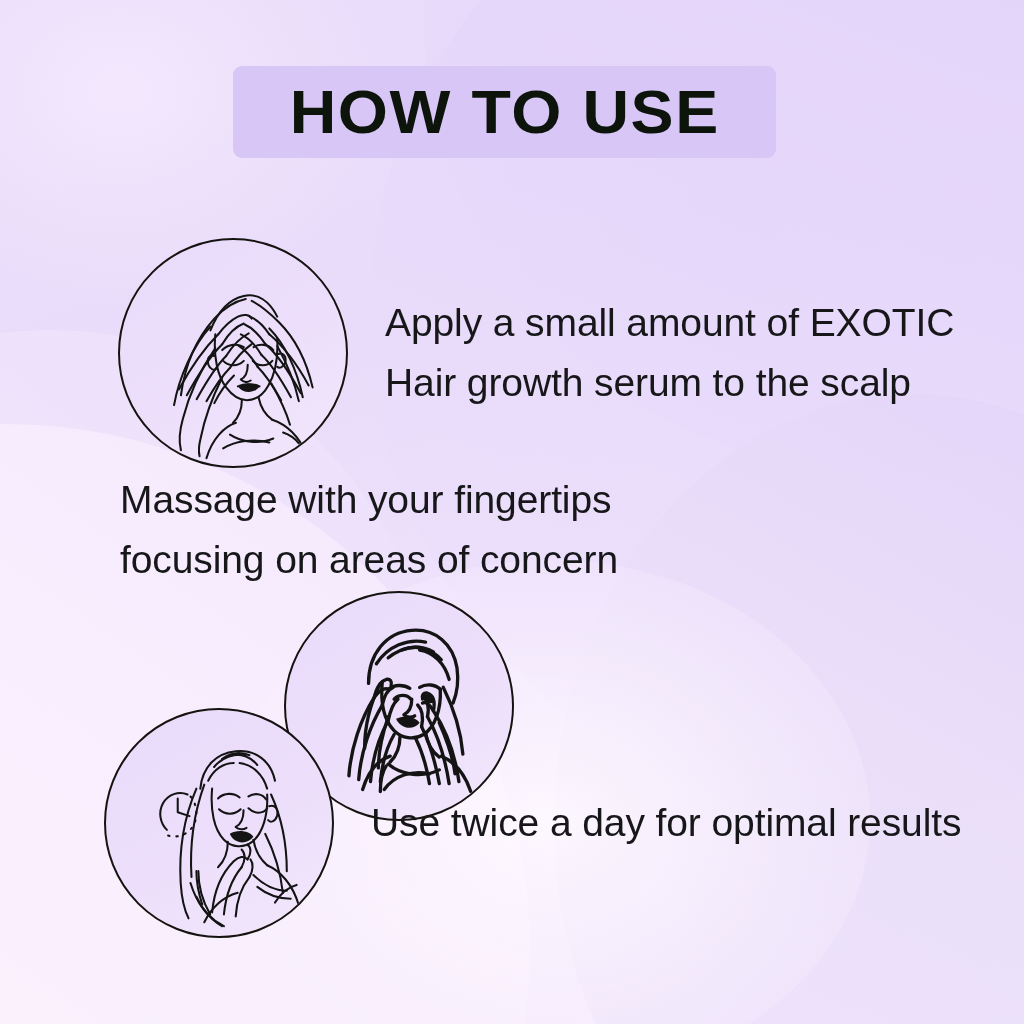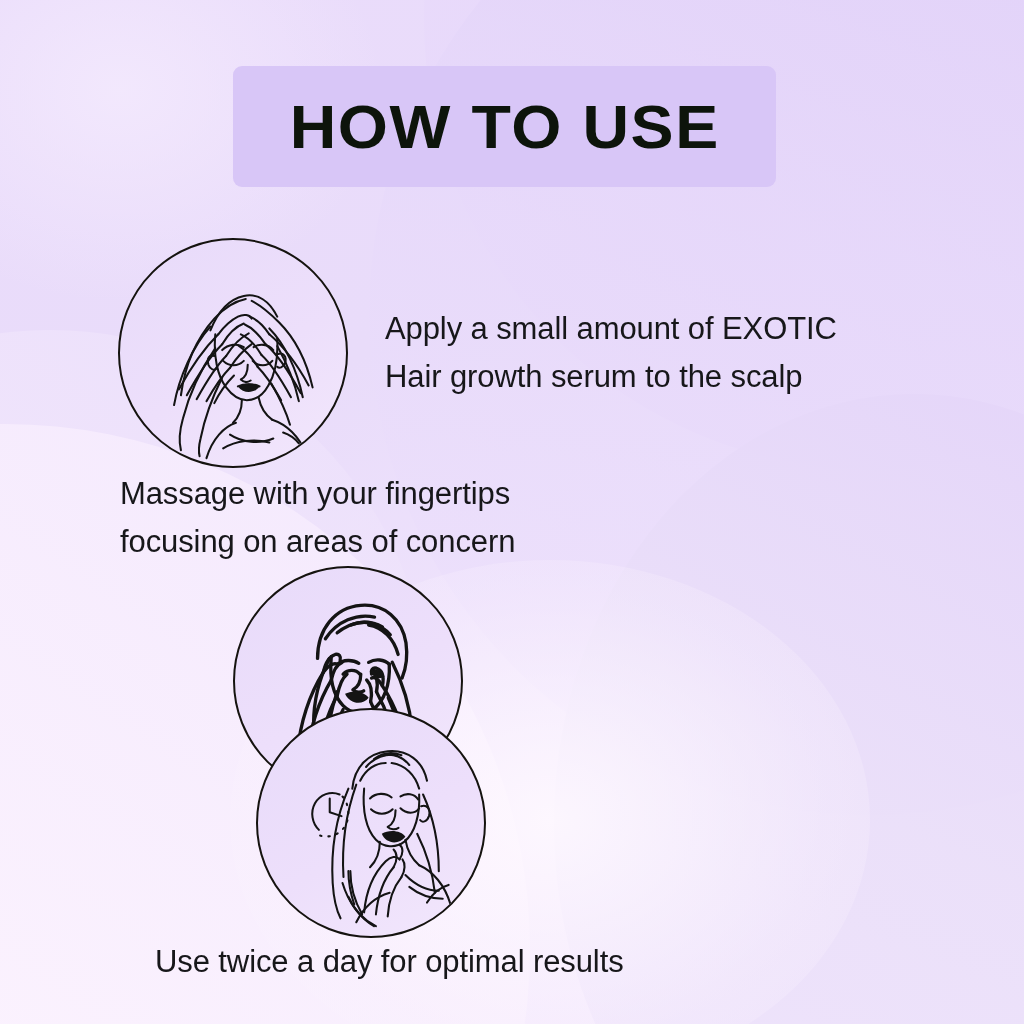--- a/index.html
+++ b/index.html
@@ -83,21 +83,21 @@
     top: -120px;
     background: radial-gradient(ellipse at center, rgba(243,233,253,.9) 0%, rgba(238,227,252,0) 72%);
   }
 
   
   #title-band {
     position: absolute;
     left: 233px;
     top: 66px;
     width: 543px;
-    height: 121px;
+    height: 92px;
     background: #d8c6f7;
     border-radius: 9px;
     display: flex;
     align-items: center;
     justify-content: center;
   }
   #title-text {
     font-family: "Liberation Sans", sans-serif;
     font-size: 62px;
     font-weight: bold;
@@ -109,21 +109,21 @@
   }
 
   
   .step {
     position: absolute;
     display: flex;
     align-items: center;
   }
   #step-1 { left: 118px; top: 238px; }
   #step-2 { left: 120px; top: 470px; }
-  #step-3 { left: 118px; top: 708px; flex-direction: column; }
+  #step-3 { left: 104px; top: 708px; }
 
   .step-circle {
     width: 230px;
     height: 230px;
     min-width: 230px;
     border-radius: 50%;
     border: 2px solid #15130f;
     background: linear-gradient(150deg, #e8dbfa 0%, #eddffb 55%, #f2e7fc 100%);
     overflow: hidden;
     position: relative;
@@ -132,21 +132,21 @@
   .step-circle svg {
     position: absolute;
     left: 0; top: 0;
     width: 100%;
     height: 100%;
     display: block;
   }
 
   .step-text {
     font-family: "Liberation Sans", sans-serif;
-    font-size: 31px;
+    font-size: 39px;
     line-height: 1.55;
     color: #17171a;
     letter-spacing: -0.1px;
     white-space: pre-line;
   }
   #step-1 .step-text { margin-left: 37px; }
   #step-3 .step-text { margin-left: 37px; }
   #step-2 { flex-direction: column; }
   #step-2 .step-text { margin-right: 60px; text-align: left; }
 

